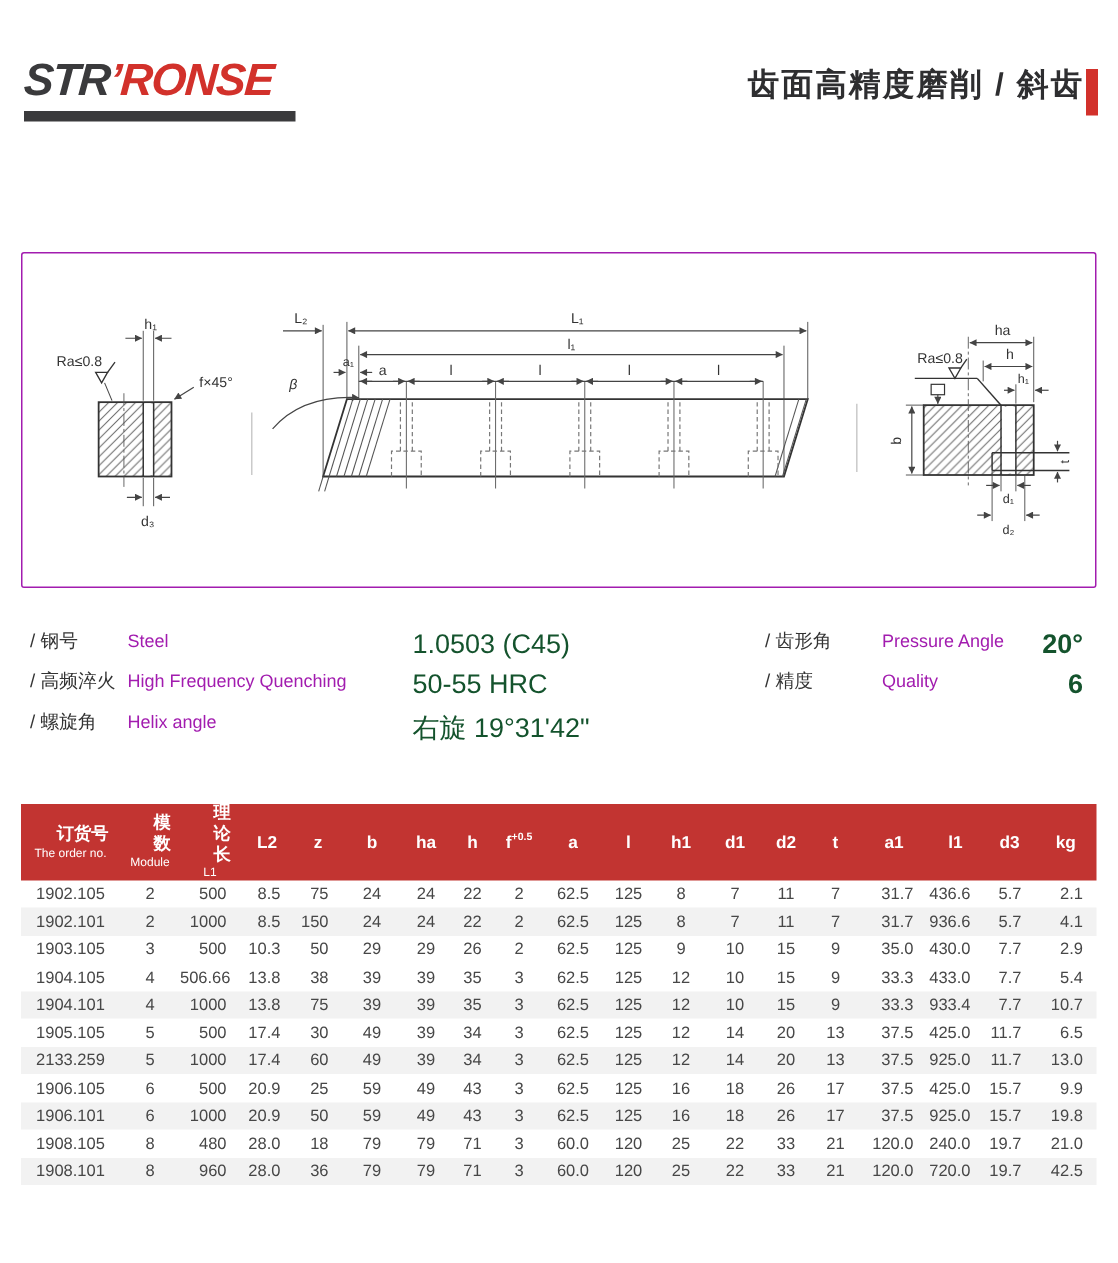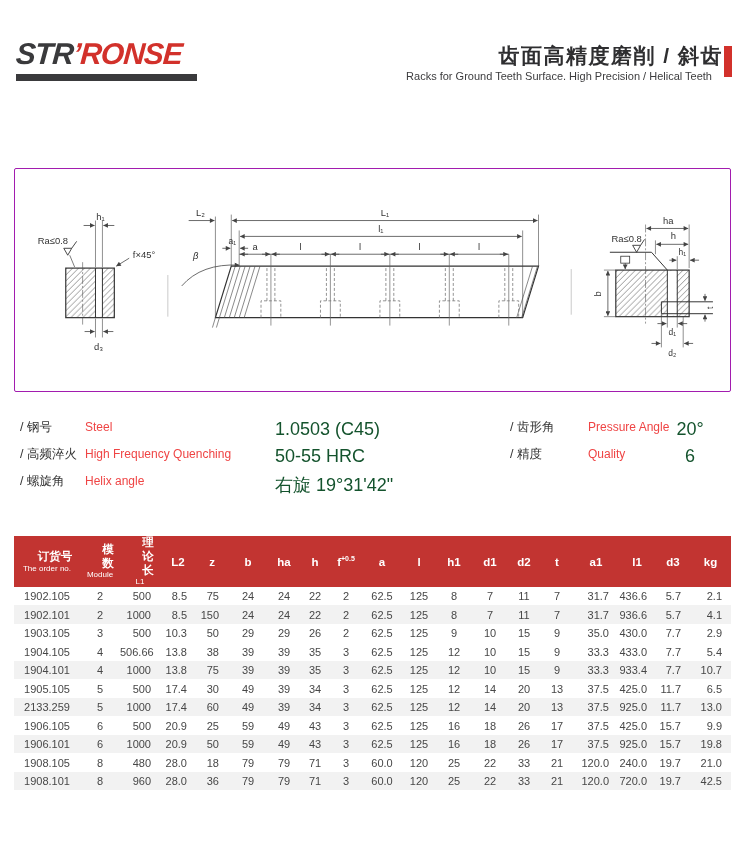--- a/index.html
+++ b/index.html
@@ -21,23 +21,23 @@
   .title-bar{position:absolute; right:13px; top:46px; width:8px; height:31px; background:var(--brand-red);}
 
   
   .diagram-box{position:absolute; left:14px; top:168px; width:717px; height:224px; border:1px solid #a21caf; border-radius:2px;}
   .diagram-box svg{display:block; width:100%; height:100%;}
   .dim-label{font-size:9.5px; fill:#333;}
   .dim-label-sm{font-size:8.5px; fill:#333;}
 
   
   .spec{position:absolute; font-size:12.5px; color:#333; white-space:nowrap;text-align:center;}
-  .spec-en{font-size:12px; color:#ef4444;}
+  .spec-en{font-size:12px; color:#a21caf;}
   .spec-val{font-size:18px; color:#14532d;}
-  .spec-val-r{text-align:center; width:64px;}
+  .spec-val-r{text-align:right; width:64px;font-weight:bold;}
 
   
   .dtable{position:absolute; left:14px; top:536px; width:717px; border-collapse:collapse; table-layout:fixed;}
   .dtable thead th{background:var(--table-red); color:#fff; font-weight:normal; height:34px; padding:0 1px; vertical-align:middle; text-align:center;}
   .th-zh{font-size:11.5px; font-weight:bold; line-height:1.2;padding-left:16px;}
   .th-en{font-size:8px; line-height:1.2;}
   .th-lbl{font-size:11.5px; font-weight:bold;}
   .th-lbl sup{font-size:7px;}
   .dtable tbody td{height:18.5px; text-align:center; font-size:11px; color:var(--text); padding:0;}
   .dtable tbody tr.alt{background:var(--row-alt);}
@@ -46,21 +46,20 @@
 </head>
 <body>
 
 <div class="page">
 
   <div class="logo">
     <div class="logo-text"><span class="logo-prefix">STR</span><span class="logo-suffix">’RONSE</span></div>
     <div class="logo-bar"></div>
   </div>
   <div class="title-zh">齿面高精度磨削 / 斜齿</div>
-  <div class="title-en">Racks for Ground Teeth Surface. High Precision / Helical Teeth</div>
   <div class="title-bar"></div>
 
   <div class="diagram-box">
     <svg viewBox="0 0 717 224">
       <defs>
         <marker id="arr" viewBox="0 0 10 10" refX="9.5" refY="5" markerWidth="8" markerHeight="6" orient="auto-start-reverse">
           <path d="M0,0 L10,5 L0,10 z" fill="#444"></path>
         </marker>
         <pattern id="hatch" patternUnits="userSpaceOnUse" width="6" height="6">
           <path d="M-1,7 L7,-1 M-1,1 L1,-1 M5,7 L7,5" stroke="#6a6a6a" stroke-width="0.7"></path>

